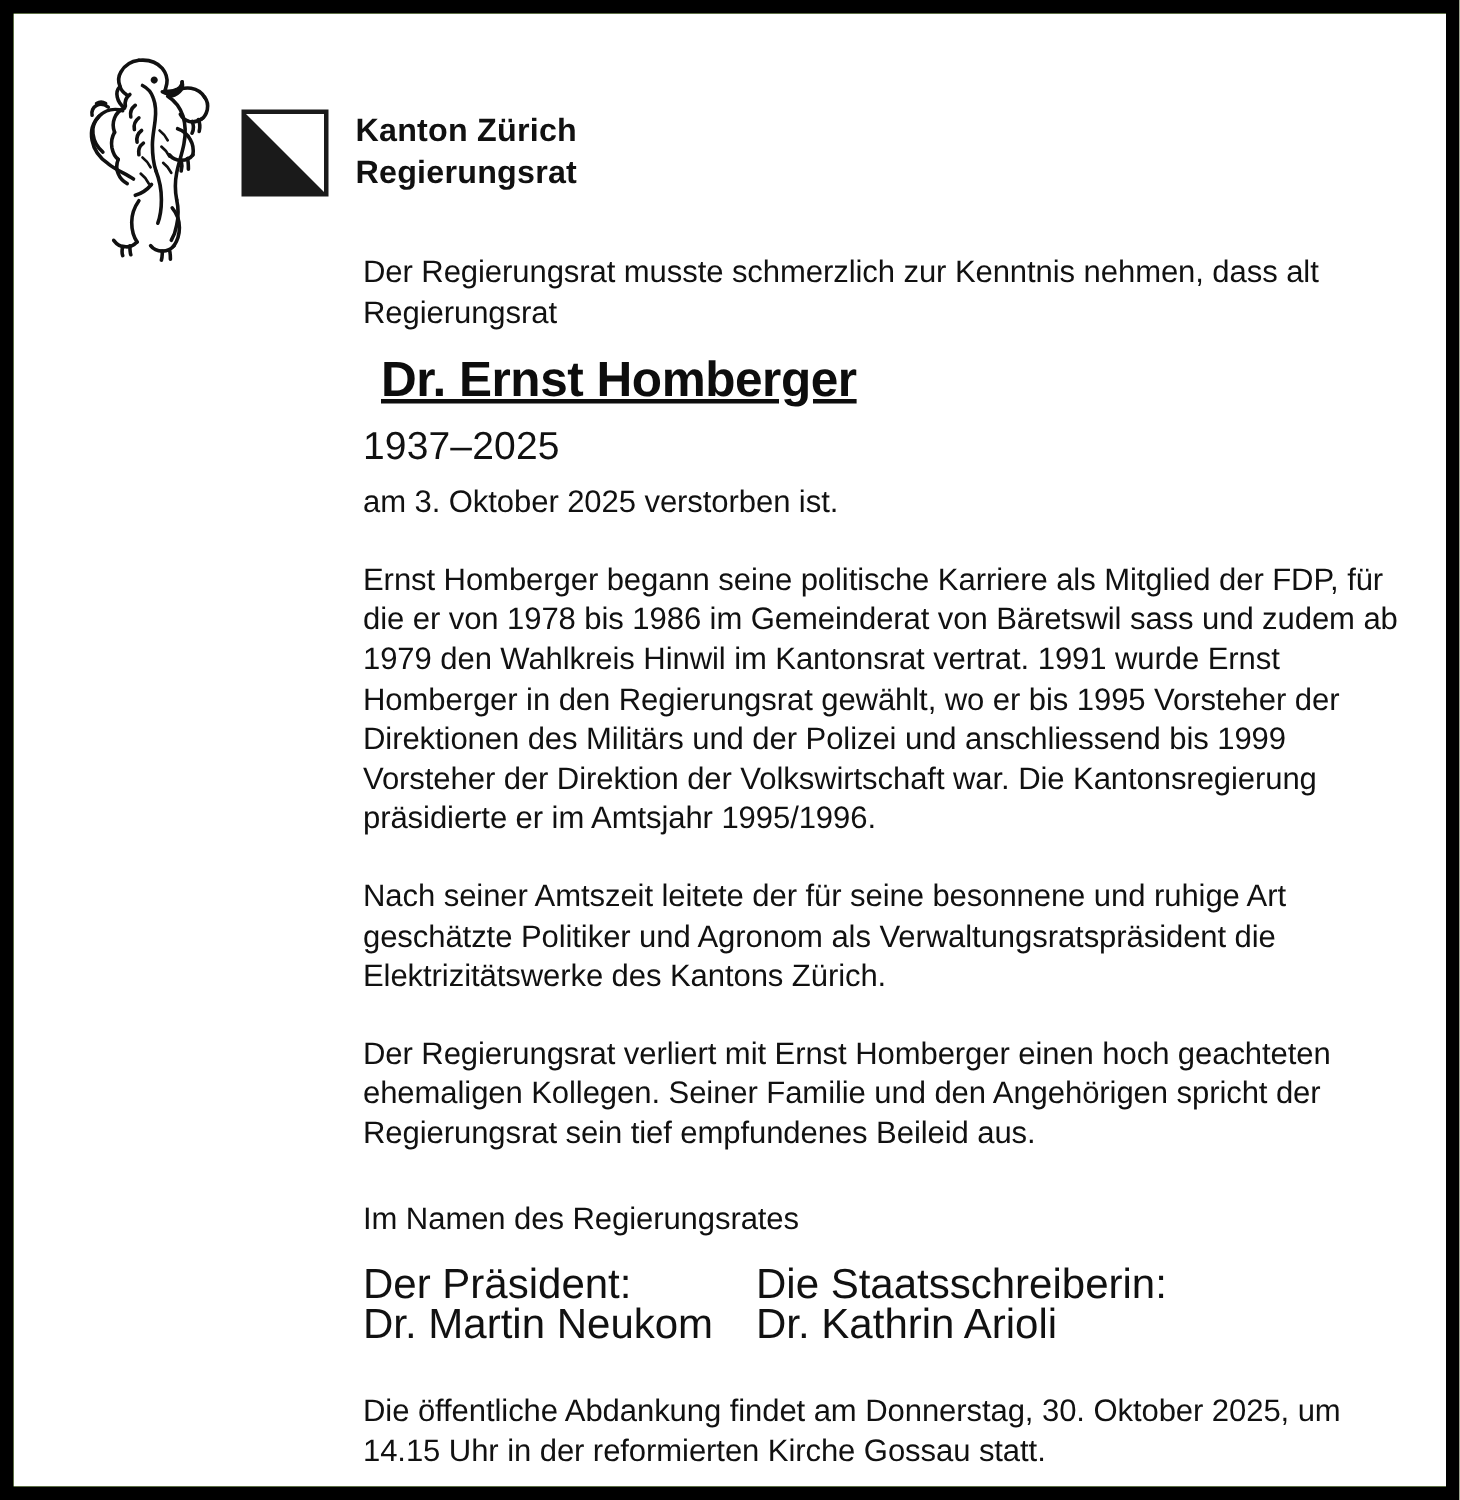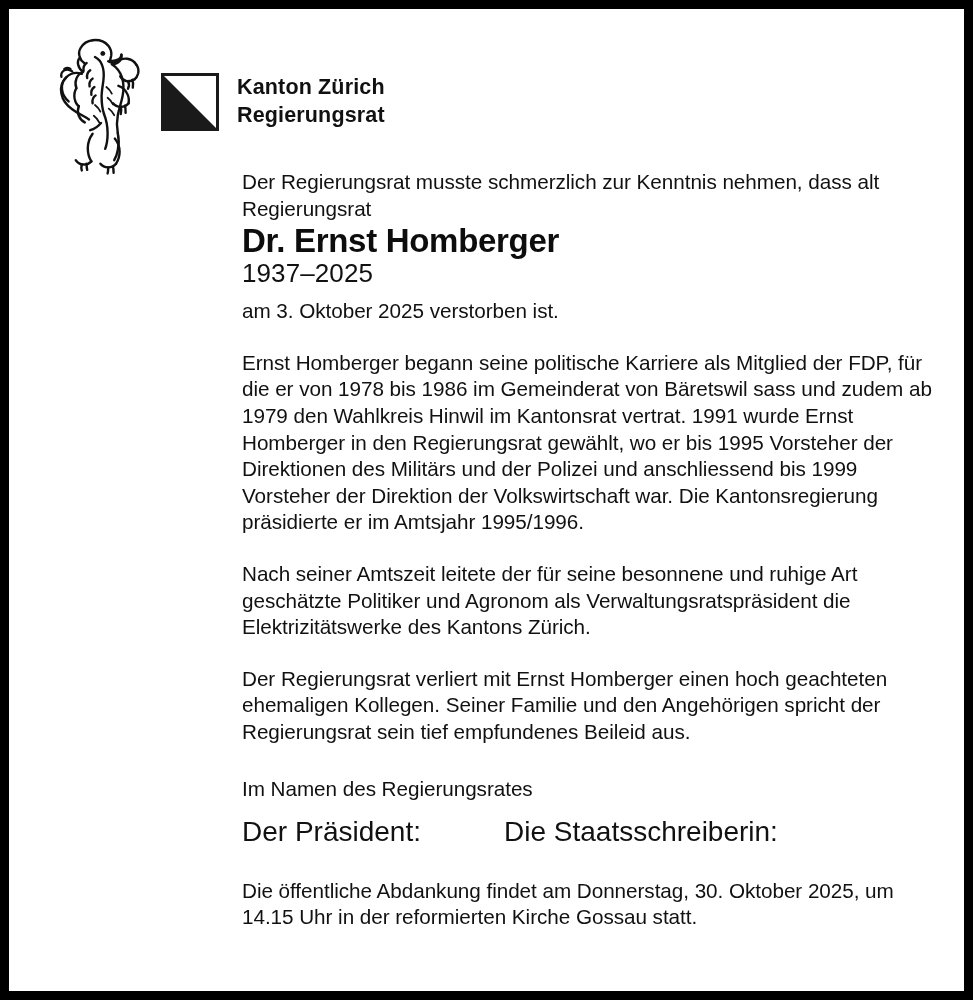--- a/index.html
+++ b/index.html
@@ -109,22 +109,23 @@
   .gap-block  { margin-top: 25px; }
   .gap-sig    { margin-top: 30px; }
   .gap-roles  { margin-top: 17px; }
   .gap-final  { margin-top: 32px; }
 
   .deceased-name {
     font-size: 33px;
     line-height: 38px;
     font-weight: bold;
     color: #0d0d0d;
-    margin: 0;
+    margin: 12px;
     letter-spacing: -0.3px;
+    text-decoration: underline;
   }
 
   .life-years {
     font-size: 26px;
     line-height: 26px;
     color: #111111;
     margin: 0;
     letter-spacing: 0.1px;
   }
 
@@ -239,20 +240,24 @@
       <p class="para gap-block">Der Regierungsrat verliert mit Ernst Homberger einen hoch geachteten ehemaligen Kollegen. Seiner Familie und den Angehörigen spricht der Regierungsrat sein tief empfundenes Beileid aus.</p>
 
       <p class="para gap-sig">Im Namen des Regierungsrates</p>
 
       <table class="sig-table gap-roles">
         <tbody>
           <tr>
             <td class="sig-col-1">Der Präsident:</td>
             <td class="sig-col-2">Die Staatsschreiberin:</td>
           </tr>
+          <tr>
+            <td class="sig-col-1">Dr. Martin Neukom</td>
+            <td class="sig-col-2">Dr. Kathrin Arioli</td>
+          </tr>
         </tbody>
       </table>
 
       <p class="para gap-final">Die öffentliche Abdankung findet am Donnerstag, 30. Oktober 2025, um 14.15 Uhr in der reformierten Kirche Gossau statt.</p>
 
     </div>
   </div>
 </div>
 
 </body></html>

